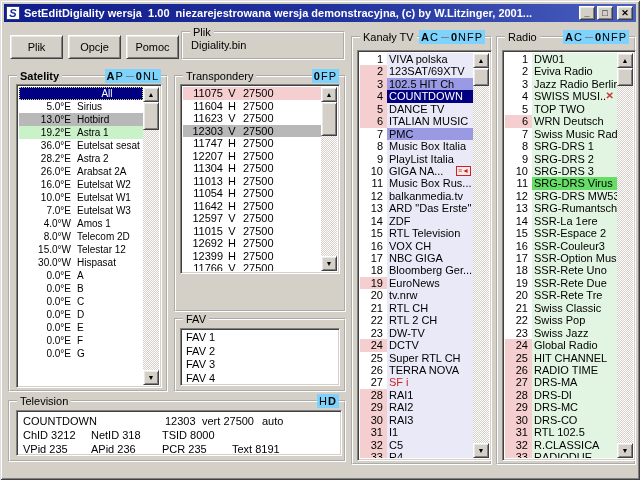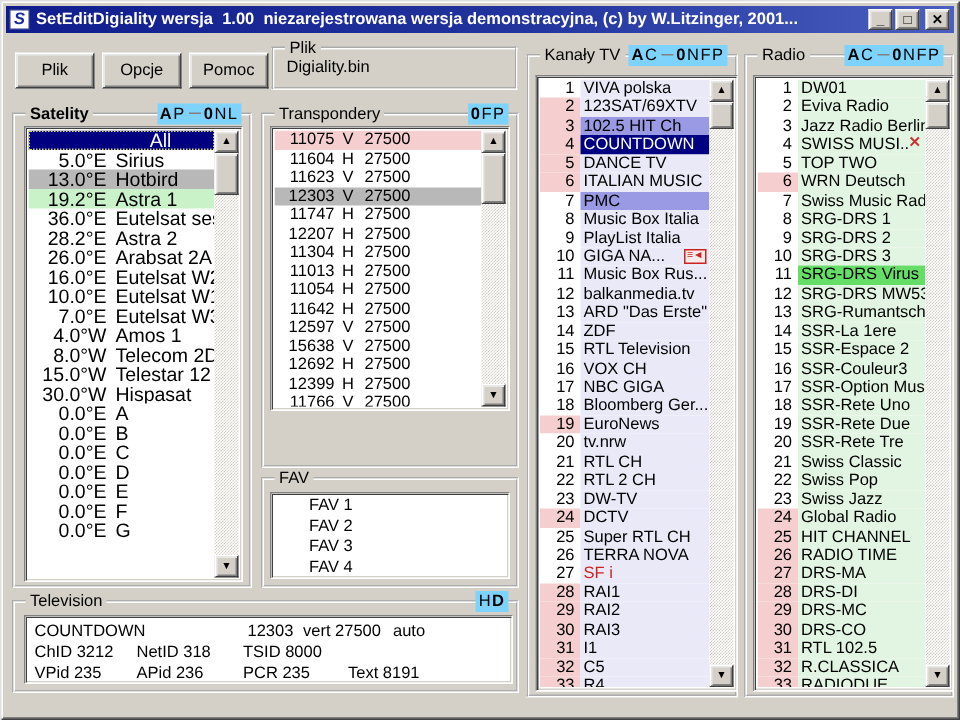--- a/index.html
+++ b/index.html
@@ -41,21 +41,21 @@
     background-image:linear-gradient(45deg,#d4d0c8 25%,transparent 25%,transparent 75%,#d4d0c8 75%),
       linear-gradient(45deg,#d4d0c8 25%,transparent 25%,transparent 75%,#d4d0c8 75%);
     background-size:2px 2px;background-position:0 0,1px 1px;}
   .sb-btn{position:absolute;left:0;width:16px;height:15px;background:#d4d0c8;border:1px solid;
     border-color:#fff #404040 #404040 #fff;box-shadow:inset 1px 1px 0 #e8e8e8,inset -1px -1px 0 #808080;
     font-size:7px;line-height:13px;text-align:center;color:#000;}
   .sb-up{top:0;} .sb-down{bottom:0;}
   .sb-thumb{position:absolute;left:0;top:15px;width:16px;background:#d4d0c8;border:1px solid;
     border-color:#fff #404040 #404040 #fff;box-shadow:inset 1px 1px 0 #e8e8e8,inset -1px -1px 0 #808080;}
   
-  .sat-row{height:13px;display:flex;font-size:13px;line-height:13px;white-space:nowrap;justify-content:center;}
+  .sat-row{height:13px;display:flex;font-size:10px;line-height:13px;white-space:nowrap;justify-content:center;}
   .sat-pos{width:52px;text-align:right;}
   .sat-name{flex:1;padding-left:6px;overflow:hidden;}
   .sat-row.hl-gray{background:#b8b8b8;}
   .sat-row.hl-green{background:#c9f2c9;}
   .sat-row.hl-sel{background:#000080;color:#fff;outline:1px dotted #d8d870;outline-offset:-1px;}
   .sat-row.hl-sel .sat-name{text-align:center;padding-left:0;}
   
   .tp-row{height:12.5px;display:flex;font-size:11px;line-height:12.5px;white-space:nowrap;}
   .tp-f{width:40px;text-align:right;}
   .tp-p{width:18px;text-align:center;}
@@ -71,21 +71,21 @@
   .ch-name.tvbg{background:#e9e9f7;}
   .ch-name.radiobg{background:#e2f4e2;}
   .ch-name.st-peri{background:#9a9ae4;}
   .ch-name.st-sel{background:#000080;color:#fff;}
   .ch-name.st-red .txt{color:#cc2222;}
   .ch-name.st-green{background:#66dd66;}
   .scr-icon{flex:none;align-self:center;border:1px solid #cc2222;color:#cc2222;background:#fbeaea;
     font-size:7px;line-height:8px;height:10px;padding:0 1px;margin-right:2px;}
   .x-icon{flex:none;color:#cc3333;font-weight:bold;font-size:10px;margin-right:3px;}
   
-  .fav-row{height:13.5px;font-size:11px;line-height:13.5px;padding-left:3px;margin-left:20px;}
+  .fav-row{height:13.5px;font-size:11px;line-height:13.5px;padding-left:3px;}
   
   .plik-value{position:absolute;left:8px;top:6px;font-size:11px;}
   .info-inner{position:absolute;left:6px;top:8px;width:326px;height:46px;background:#fff;border:1px solid;
     border-color:#808080 #fff #fff #808080;box-shadow:inset 1px 1px 0 #404040,inset -1px -1px 0 #d4d0c8;}
   .info-line{position:absolute;left:0;right:0;height:14px;font-size:11px;line-height:14px;}
   .info-line span{position:absolute;white-space:nowrap;}
   .il1{top:3px;} .il2{top:17px;} .il3{top:31px;}
   .ic0{left:6px;} .ic1{left:74px;} .ic2{left:145px;} .ic3{left:215px;}
   .if1{left:148px;} .if2{left:185px;} .if3{left:245px;}
 </style>
@@ -264,21 +264,21 @@
           <span class="tp-f">11642</span>
           <span class="tp-p">H</span>
           <span class="tp-s">27500</span>
         </div>
         <div class="tp-row">
           <span class="tp-f">12597</span>
           <span class="tp-p">V</span>
           <span class="tp-s">27500</span>
         </div>
         <div class="tp-row">
-          <span class="tp-f">15638</span>
+          <span class="tp-f">11015</span>
           <span class="tp-p">V</span>
           <span class="tp-s">27500</span>
         </div>
         <div class="tp-row">
           <span class="tp-f">12692</span>
           <span class="tp-p">H</span>
           <span class="tp-s">27500</span>
         </div>
         <div class="tp-row">
           <span class="tp-f">12399</span>

